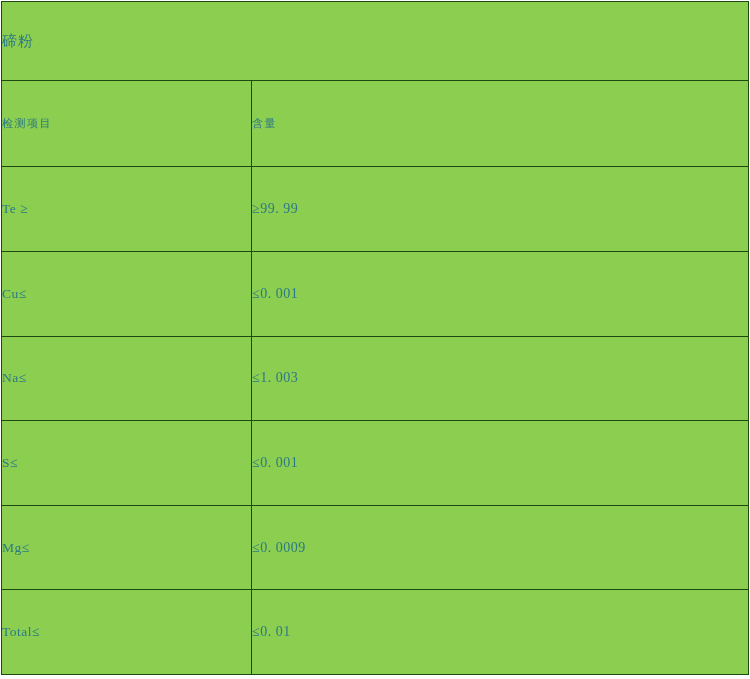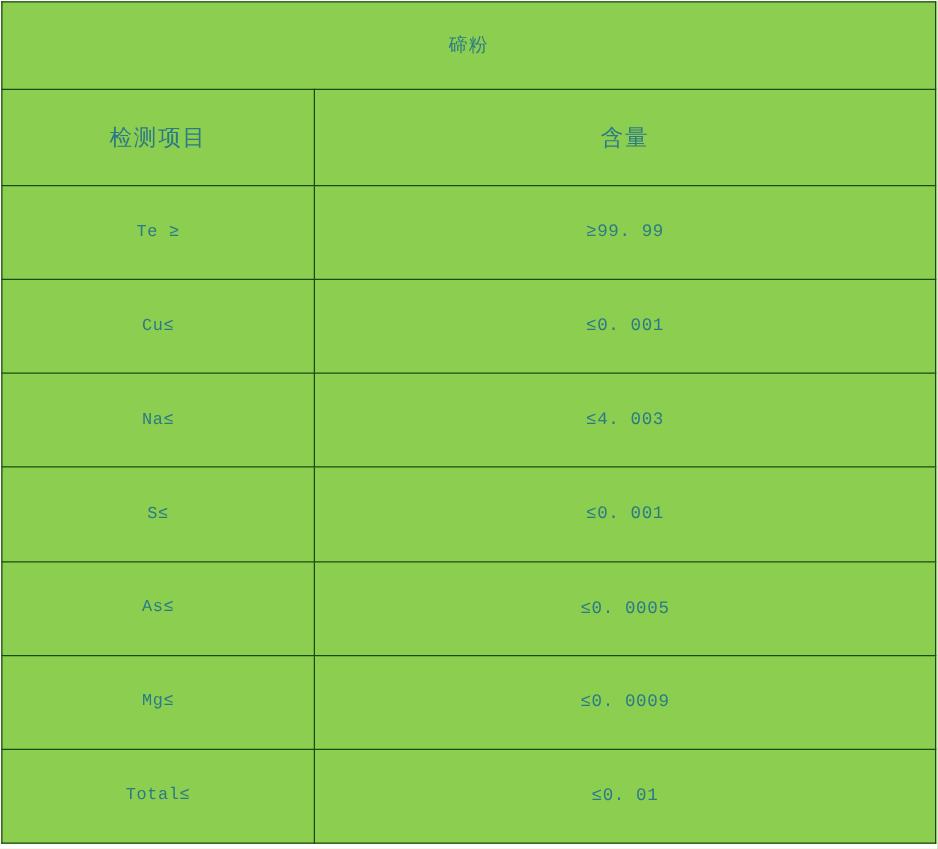--- a/index.html
+++ b/index.html
@@ -28,51 +28,51 @@
     height: 100%;
     border-collapse: collapse;
     table-layout: fixed;
     background: #8CCE4F;
   }
 
   table.spec-table td {
     background: #8CCE4F;
     border: 1px solid #1d4a10;
     color: #2c7a86;
-    text-align: center;
+    text-align: left;
     vertical-align: middle;
     padding: 0;
   }
 
   
   td.title-cell {
     height: 42px;
     font-family: "DejaVu Sans", sans-serif;
     font-size: 15px;
     color: #2b6f7e;
     letter-spacing: 1px;
     vertical-align: top;
     padding-top: 7px;
   }
 
   
   td.header-cell {
     height: 46px;
     font-family: "DejaVu Sans", sans-serif;
-    font-size: 18px;
+    font-size: 11px;
     color: #2f6e80;
     letter-spacing: 1.5px;
     margin-top: 32px;
   }
 
   
   td.item-cell,
   td.value-cell {
     height: 45px;
-    font-family: Liberation Mono, monospace;
+    font-family: Liberation Serif, serif;
     font-size: 13.5px;
     color: #2c7a8a;
     letter-spacing: 0.5px;
   }
 
   td.value-cell {
     font-size: 14px;
   }
 
   
@@ -99,29 +99,25 @@
       <tr>
         <td class="item-cell">Te  ≥</td>
         <td class="value-cell">≥99. 99</td>
       </tr>
       <tr>
         <td class="item-cell">Cu≤</td>
         <td class="value-cell">≤0. 001</td>
       </tr>
       <tr>
         <td class="item-cell">Na≤</td>
-        <td class="value-cell">≤4. 003</td>
+        <td class="value-cell">≤1. 003</td>
       </tr>
       <tr>
         <td class="item-cell">S≤</td>
         <td class="value-cell">≤0. 001</td>
-      </tr>
-      <tr>
-        <td class="item-cell">As≤</td>
-        <td class="value-cell">≤0. 0005</td>
       </tr>
       <tr>
         <td class="item-cell">Mg≤</td>
         <td class="value-cell">≤0. 0009</td>
       </tr>
       <tr>
         <td class="item-cell">Total≤</td>
         <td class="value-cell">≤0. 01</td>
       </tr>
     </tbody>

